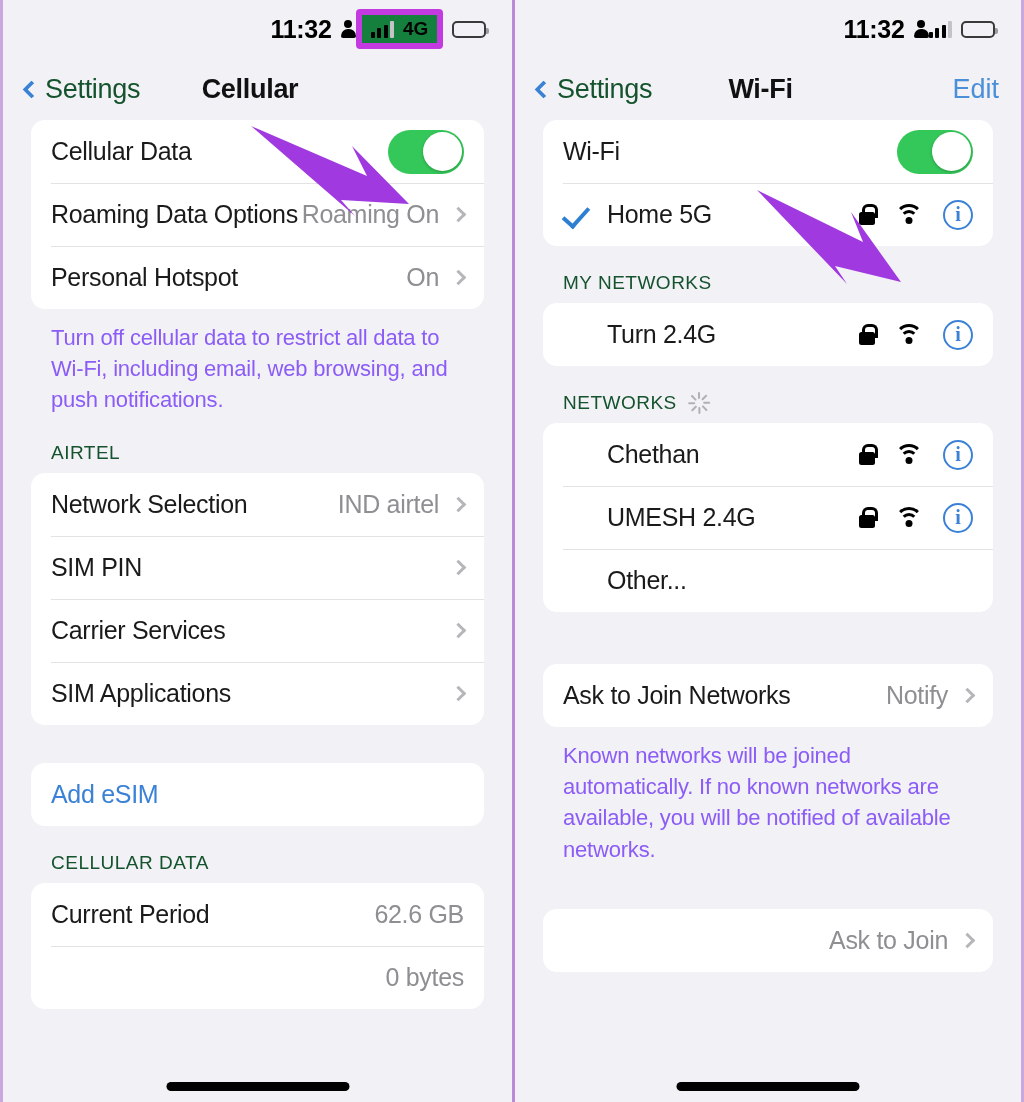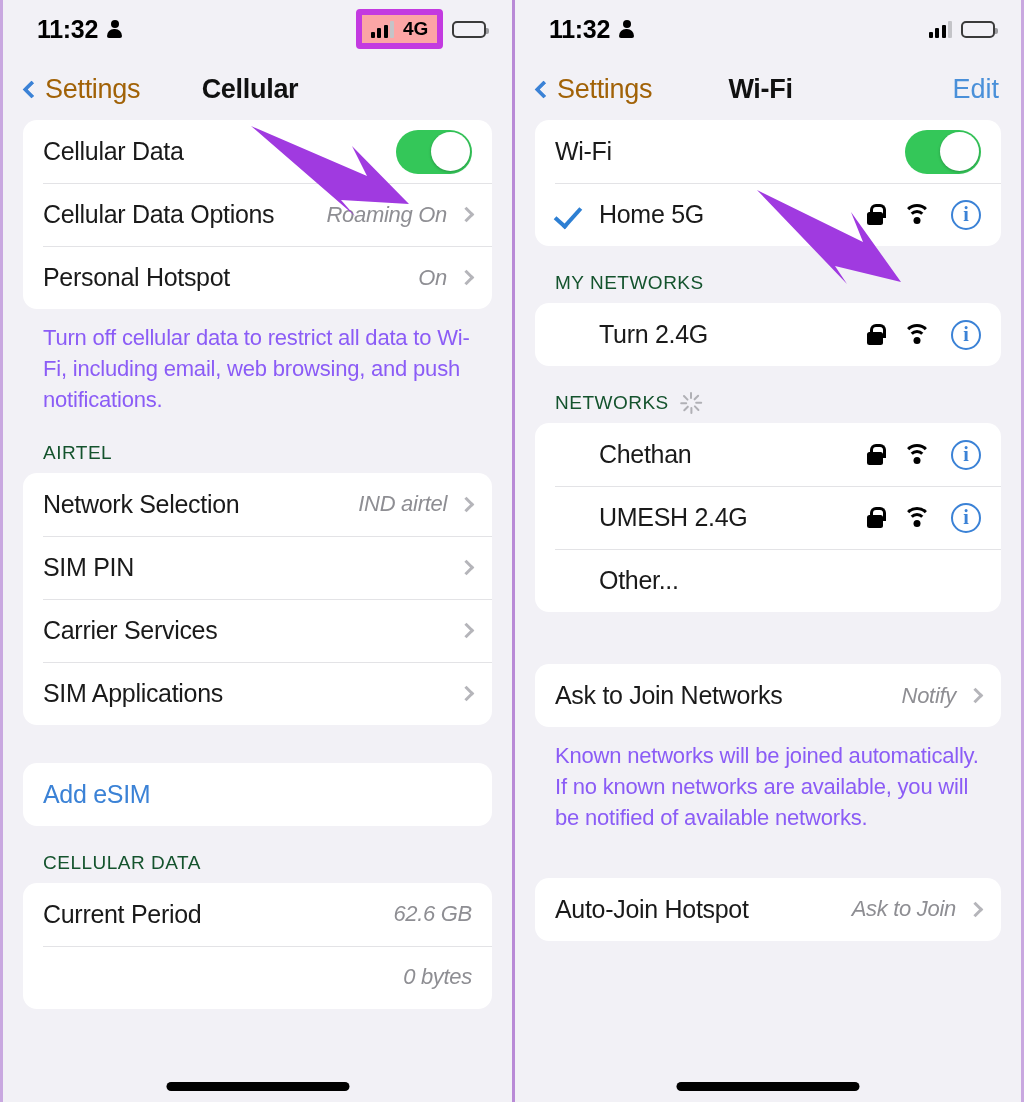--- a/index.html
+++ b/index.html
@@ -15,21 +15,21 @@
     background: #f2f1f6;
     position: relative;
     overflow: hidden;
   }
   .panel.left  { border-left: 3px solid #c9a8e0; }
   .panel.right { border-left: 3px solid #b98ad6; border-right: 3px solid #c9a8e0; }
 
   
   .statusbar {
     height: 58px; display: flex; align-items: center;
-    justify-content: space-between;
+    justify-content: flex-end;
     padding: 0 26px 0 34px;
   }
   .sb-left { display: flex; align-items: center; gap: 9px; }
   .sb-time { font-size: 25px; font-weight: bold; color: #000; letter-spacing: -0.3px; }
   .person-icon { width: 15px; height: 19px; position: relative; }
   .person-icon::before {
     content: ""; position: absolute; top: 0; left: 3.5px;
     width: 8px; height: 8px; border-radius: 50%; background: #000;
   }
   .person-icon::after {
@@ -48,57 +48,57 @@
 
   .net-label { font-size: 19px; font-weight: bold; color: #000; letter-spacing: -0.2px; }
 
   .battery { width: 34px; height: 17px; border: 2px solid #3a3a3a; border-radius: 5px;
              position: relative; padding: 2px; }
   .battery::after { content:""; position:absolute; right:-5px; top:5px; width:3px; height:6px;
                     background:#9c9ca0; border-radius:0 2px 2px 0; }
   .battery .fill { height: 100%; background: #000; border-radius: 2px; }
 
   .hl-box {
-    border: 6px solid #c33ae0; border-radius: 4px; background: #fca5a5;
+    border: 6px solid #c33ae0; border-radius: 4px; background: #15803d;
     padding: 3px 9px; display: flex; align-items: center; gap: 9px;
   }
 
   
   .navbar {
     height: 62px; display: flex; align-items: center;
     padding: 0 22px; position: relative;
   }
   .nav-back { display: flex; align-items: center; gap: 7px; cursor: pointer; }
   .chev-left {
     width: 13px; height: 13px; border-left: 4px solid #3b82d6;
     border-bottom: 4px solid #3b82d6; transform: rotate(45deg);
     border-radius: 1px;
   }
-  .nav-back-label { font-size: 27px; color: #a16207; letter-spacing: -0.3px; text-align: center; }
+  .nav-back-label { font-size: 27px; color: #14532d; letter-spacing: -0.3px; text-align: center; }
   .nav-title {
     position: absolute; left: 0; right: 15px; text-align: center;
     font-size: 27px; font-weight: bold; color: #111; letter-spacing: -0.3px;
     pointer-events: none;
   }
   .nav-edit { margin-left: auto; font-size: 27px; color: #4a90d9; cursor: pointer; z-index:2; }
 
   
-  .content { padding: 0 20px; }
+  .content { padding: 0 28px; }
   .group { background: #fff; border-radius: 14px; overflow: hidden; }
   .row {
     display: flex; align-items: center; min-height: 63px;
     padding: 0 20px; position: relative;
   }
   .row + .row::before {
     content: ""; position: absolute; left: 20px; right: 0; top: 0;
     height: 1px; background: #e3e3e6;
   }
   .row-label { font-size: 25px; color: #1a1a1a; letter-spacing: -0.3px; }
   .row-label.link { color: #3b82d6; }
-  .row-value { margin-left: auto; font-size: 22px; color: #8e8e93; letter-spacing: -0.3px; font-style: italic; }
+  .row-value { margin-left: auto; font-size: 25px; color: #8e8e93; letter-spacing: -0.3px; }
   .chev-right {
     width: 11px; height: 11px; border-top: 3px solid #b5b5ba;
     border-right: 3px solid #b5b5ba; transform: rotate(45deg);
     margin-left: 14px; flex: none;
   }
   .section-head {
     font-size: 19px; color: #14532d; letter-spacing: 0.5px;
     padding: 26px 20px 9px; display: flex; align-items: center; gap: 11px;
   }
   .footnote {
@@ -200,21 +200,21 @@
     <div class="content">
 
       <div class="group">
         <div class="row">
           <span class="row-label">Cellular Data</span>
           <span class="toggle">
               <span class="knob"></span>
             </span>
         </div>
         <div class="row">
-          <span class="row-label">Cellular Data Options</span>
+          <span class="row-label">Roaming Data Options</span>
           <span class="row-value">Roaming On</span>
           <span class="chev-right"></span>
         </div>
         <div class="row">
           <span class="row-label">Personal Hotspot</span>
           <span class="row-value">On</span>
           <span class="chev-right"></span>
         </div>
       </div>
 
@@ -393,21 +393,20 @@
           <span class="chev-right"></span>
         </div>
       </div>
 
       <div class="footnote">Known networks will be joined automatically. If no known networks are available, you will be notified of available networks.</div>
 
       <div style="height:44px"></div>
 
       <div class="group">
         <div class="row">
-          <span class="row-label">Auto-Join Hotspot</span>
           <span class="row-value">Ask to Join</span>
           <span class="chev-right"></span>
         </div>
       </div>
     </div>
 
     <svg class="arrow" style="left:240px; top:182px;" width="160" height="110" viewBox="0 0 160 110">
       <polygon points="2,8 108,60 96,30 146,100 80,84 92,102" fill="#a03ae0"></polygon>
     </svg>
 

